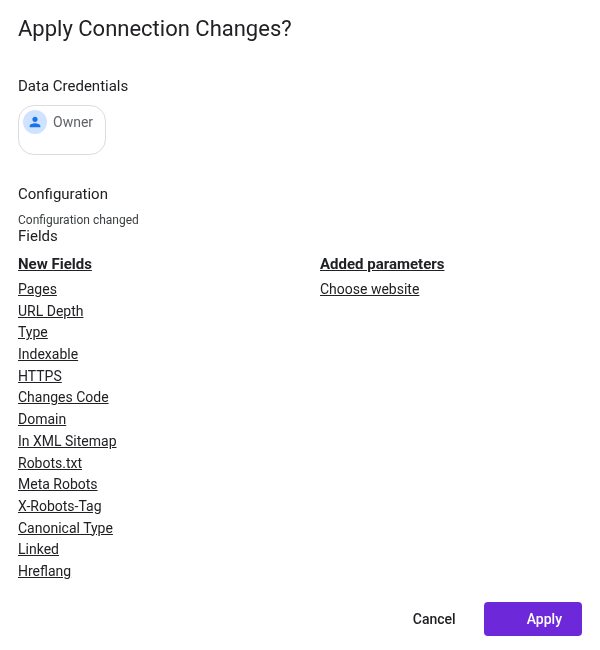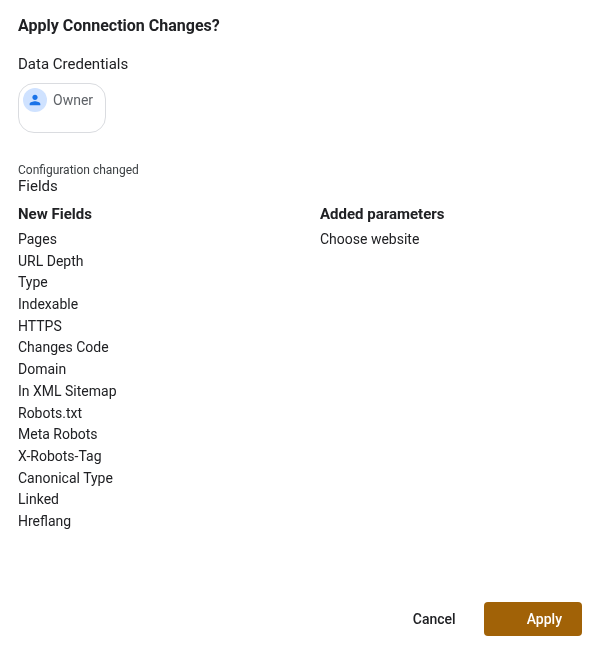--- a/index.html
+++ b/index.html
@@ -11,23 +11,23 @@
       font-family: -apple-system, BlinkMacSystemFont, "Segoe UI", Roboto, Helvetica, Arial, sans-serif;
       font-size: 14px;
       color: #202124;
       background: #fff;
       width: 600px;
       height: 650px;
       position: relative;
       padding: 16px 18px;
     }
     .dialog-title {
-      font-size: 16px;
-      font-weight: 700;
-      margin-bottom: 20px;
+      font-size: 22px;
+      font-weight: 400;
+      margin-bottom: 36px;
     }
     .section-heading {
       font-size: 15px;
       font-weight: 400;
       margin-bottom: 10px;
     }
     .owner-chip {
       display: inline-flex;
       align-items: center;
       border: 1px solid #dadce0;
@@ -55,20 +55,21 @@
       font-size: 14px;
     }
     .config-status {
       color: #3c4043;
       font-size: 12px;
     }
     .fields-columns {
       display: flex;
       gap: 40px;
       margin-top: 0;
+      text-decoration: underline;
     }
     .column {
       flex: 1;
     }
     .column-heading {
       font-size: 15px;
       font-weight: 700;
       margin-bottom: 6px;
     }
     .field-list {
@@ -94,21 +95,21 @@
       background: transparent;
       padding: 9px 20px;
       border-radius: 4px;
       cursor: pointer;
       font-family: inherit;
     }
     .btn-cancel {
       color: #202124;
     }
     .btn-apply {
-      background: #a16207;
+      background: #6d28d9;
       color: #fff;
       padding-left: 43px;
     }
   </style>
 </head>
 <body>
 
 <h1 class="dialog-title">Apply Connection Changes?</h1>
 
 <section>
@@ -117,20 +118,21 @@
     <span class="owner-avatar">
       <svg viewBox="0 0 24 24">
           <path d="M12 12c2.21 0 4-1.79 4-4s-1.79-4-4-4-4 1.79-4 4 1.79 4 4 4zm0 2c-2.67 0-8 1.34-8 4v2h16v-2c0-2.66-5.33-4-8-4z"></path>
         </svg>
     </span>
     <span class="owner-label">Owner</span>
   </div>
 </section>
 
 <section>
+  <h2 class="section-heading">Configuration</h2>
   <p class="config-status">Configuration changed</p>
 </section>
 
 <section>
   <h2 class="section-heading">Fields</h2>
   <div class="fields-columns">
     <div class="column">
       <h3 class="column-heading">New Fields</h3>
       <ul class="field-list">
           <li>Pages</li>

